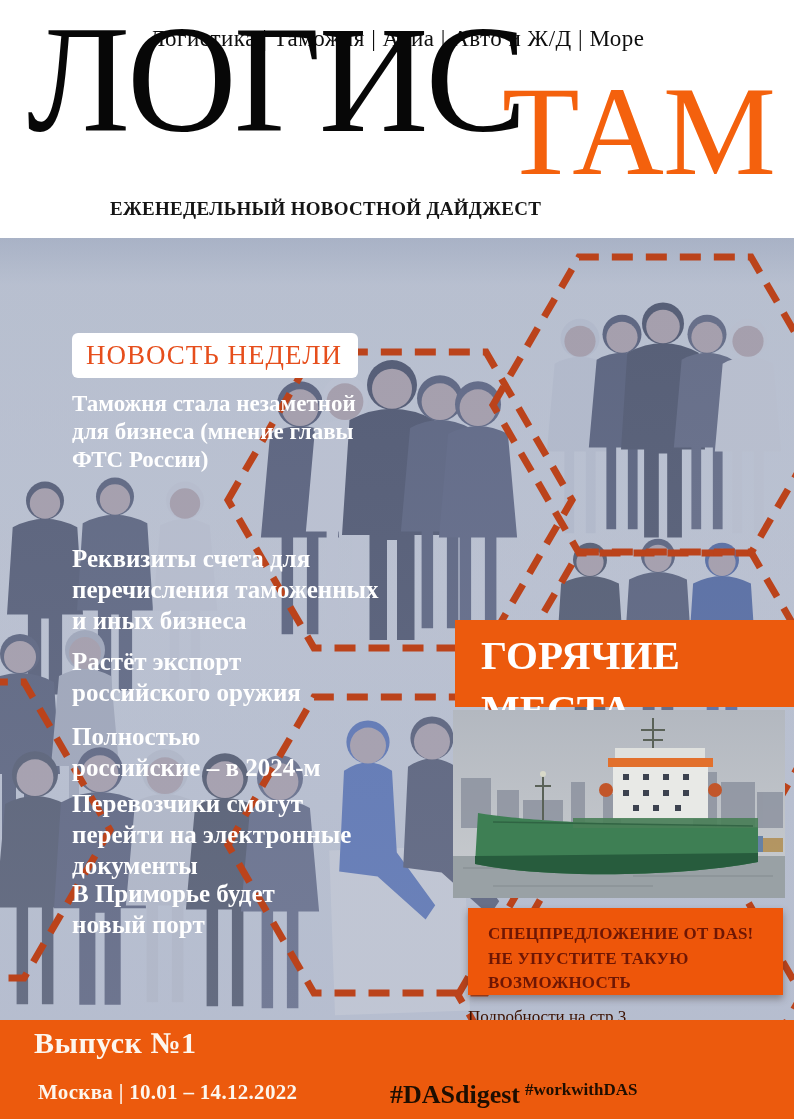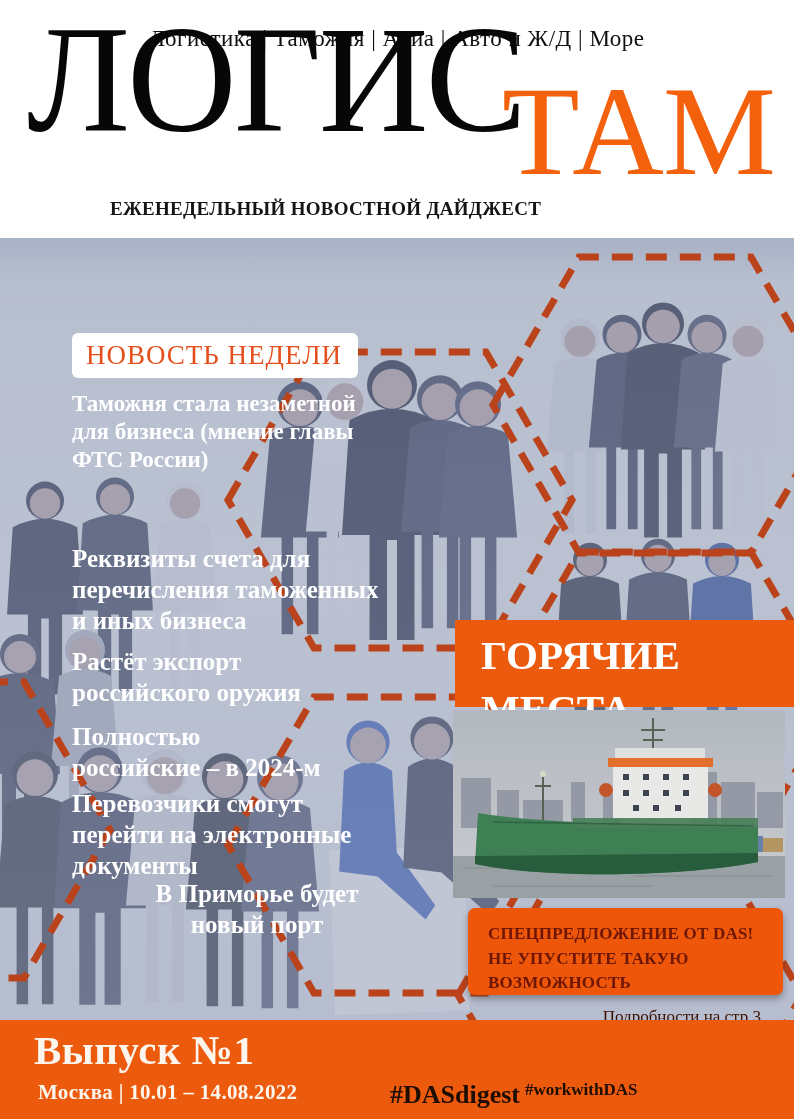--- a/index.html
+++ b/index.html
@@ -49,51 +49,51 @@
   }
   .news{
     position:absolute;left:72px;width:370px;
     color:#ffffff;font-size:25px;line-height:1.24;font-weight:bold;
     white-space:pre-line;
   }
   .n1{top:305px;}
   .n2{top:408px;}
   .n3{top:483px;}
   .n4{top:550px;}
-  .n5{top:640px;text-align:center;}
+  .n5{top:640px;}
   .promo{
     position:absolute;left:455px;top:382px;width:339px;height:87px;
     background:#ec5a0d;color:#ffffff;
   }
   .promo-title{
     display:block;padding:8px 0 0 26px;
     font-size:41px;line-height:1.32;font-weight:bold;white-space:pre-line;
   }
   .ship{position:absolute;left:453px;top:472px;width:332px;height:188px;}
   .special{
     position:absolute;left:468px;top:670px;width:315px;height:87px;
-    background:#ee560a;border-radius:7px;
+    background:#ee560a;border-radius:0;
     box-shadow:0 4px 7px rgba(55,40,35,.40);
     color:#6e1604;
   }
   .special .l1,.special .l2{
     margin:0 0 0 20px;font-size:17px;font-weight:bold;line-height:1.45;letter-spacing:.2px;
   }
   .special .l1{padding-top:14px;}
   .special .details{
-    margin-top:11px;text-align:right;padding-right:22px;
+    margin-top:11px;padding-right:22px;
     font-size:17px;color:#3c1202;font-weight:500;
   }
   
   .footer{
     position:absolute;left:0;top:1020px;width:794px;height:99px;background:#ec5a0d;
   }
   .issue{
     position:absolute;left:34px;top:6px;color:#fdf6ee;
-    font-size:41px;font-weight:bold;letter-spacing:.5px;
+    font-size:30px;font-weight:bold;letter-spacing:.5px;
   }
   .meta{
     position:absolute;left:38px;top:60px;color:#fdf6ee;
     font-size:21px;font-weight:bold;letter-spacing:.3px;
   }
   .tag1{position:absolute;left:390px;top:60px;color:#1e0e01;font-size:26px;font-weight:bold;}
   .tag2{position:absolute;left:525px;top:60px;color:#1e0e01;font-size:17px;font-weight:bold;}
 </style>
 </head>
 <body>
@@ -343,18 +343,18 @@
 
     <div class="special">
       <p class="l1">СПЕЦПРЕДЛОЖЕНИЕ ОТ DAS!</p>
       <p class="l2">НЕ УПУСТИТЕ ТАКУЮ ВОЗМОЖНОСТЬ</p>
       <div class="details">Подробности на стр.3</div>
     </div>
   </main>
 
   <footer class="footer">
     <div class="issue">Выпуск №1</div>
-    <div class="meta">Москва | 10.01 – 14.08.2022</div>
+    <div class="meta">Москва | 10.01 – 14.12.2022</div>
     <span class="tag1">#DASdigest</span>
     <span class="tag2">#workwithDAS</span>
   </footer>
 
 </div>
 
 </body></html>

